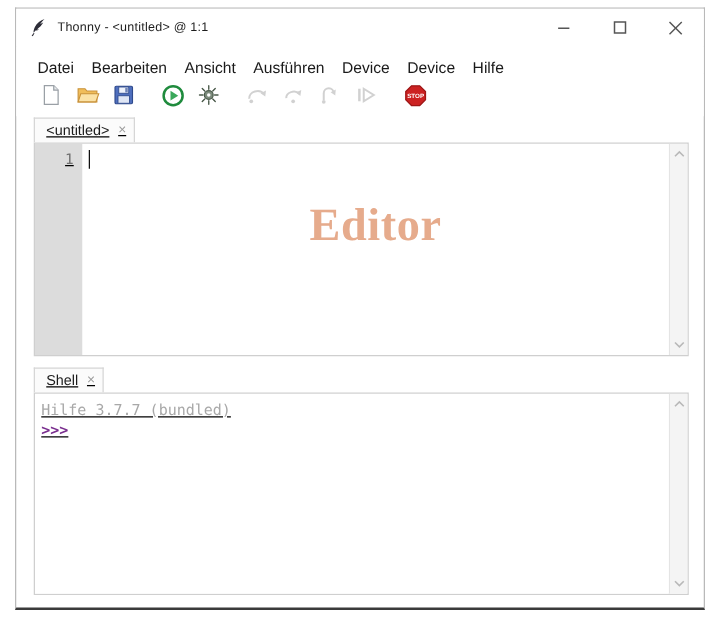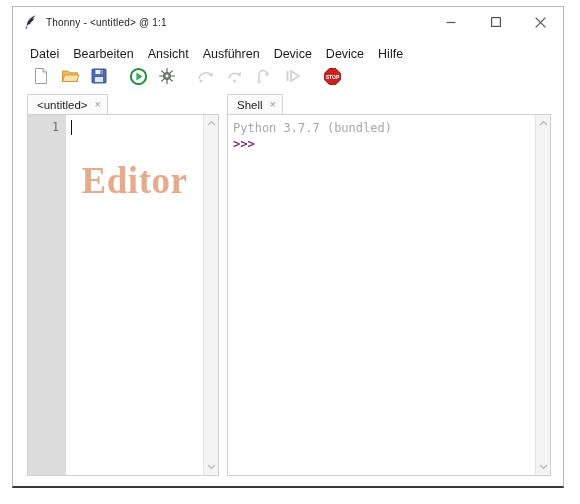--- a/index.html
+++ b/index.html
@@ -107,24 +107,25 @@
     flex: 0 0 24px;
   }
   .tb-gap { width: 10px; flex: 0 0 10px; }
   .tb-btn svg { display: block; }
   .tb-btn.dim { opacity: 0.30; }
 
   
   .panes {
     flex: 1 1 auto;
     display: flex;
-    flex-direction: row;
+    flex-direction: column;
     padding: 0 12px 10px 14px;
     box-sizing: border-box;
     min-height: 0;
+    text-decoration: underline;
   }
 
   .pane {
     display: flex;
     flex-direction: column;
     min-height: 0;
   }
   .pane-editor { flex: 0 0 192px; }
   .pane-spacer { flex: 0 0 8px; }
   .pane-shell  { flex: 1 1 auto; }
@@ -423,21 +424,21 @@
 
       <div class="tabstrip">
         <div class="tab">
           <span>Shell</span>
           <span class="tab-close">×</span>
         </div>
       </div>
 
       <div class="pane-body">
         <div class="text-area">
-          <div class="shell-line shell-banner">Python 3.7.7 (bundled)</div>
+          <div class="shell-line shell-banner">Hilfe 3.7.7 (bundled)</div>
           <div class="shell-line shell-prompt">&gt;&gt;&gt;</div>
         </div>
         <div class="vscroll">
           <div class="sb-arrow">
             <svg width="9" height="7" viewBox="0 0 9 7">
               <path d="M1 5 L4.5 1.6 L8 5" fill="none" stroke="#b8b8b8" stroke-width="1.3"></path>
             </svg>
           </div>
           <div class="sb-track"></div>
           <div class="sb-arrow">

